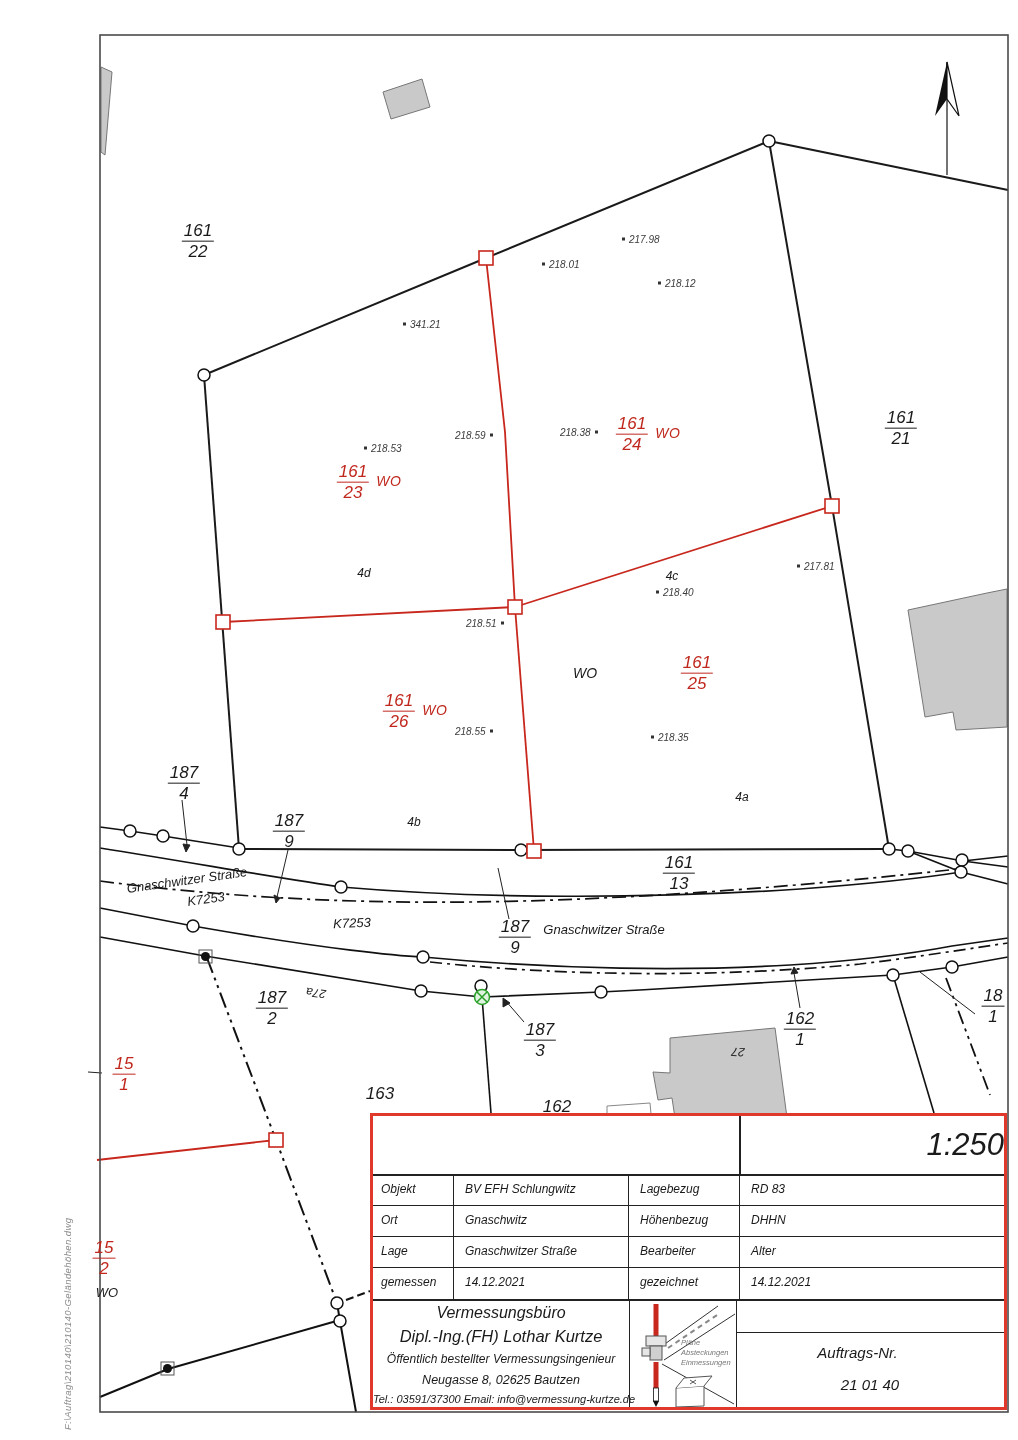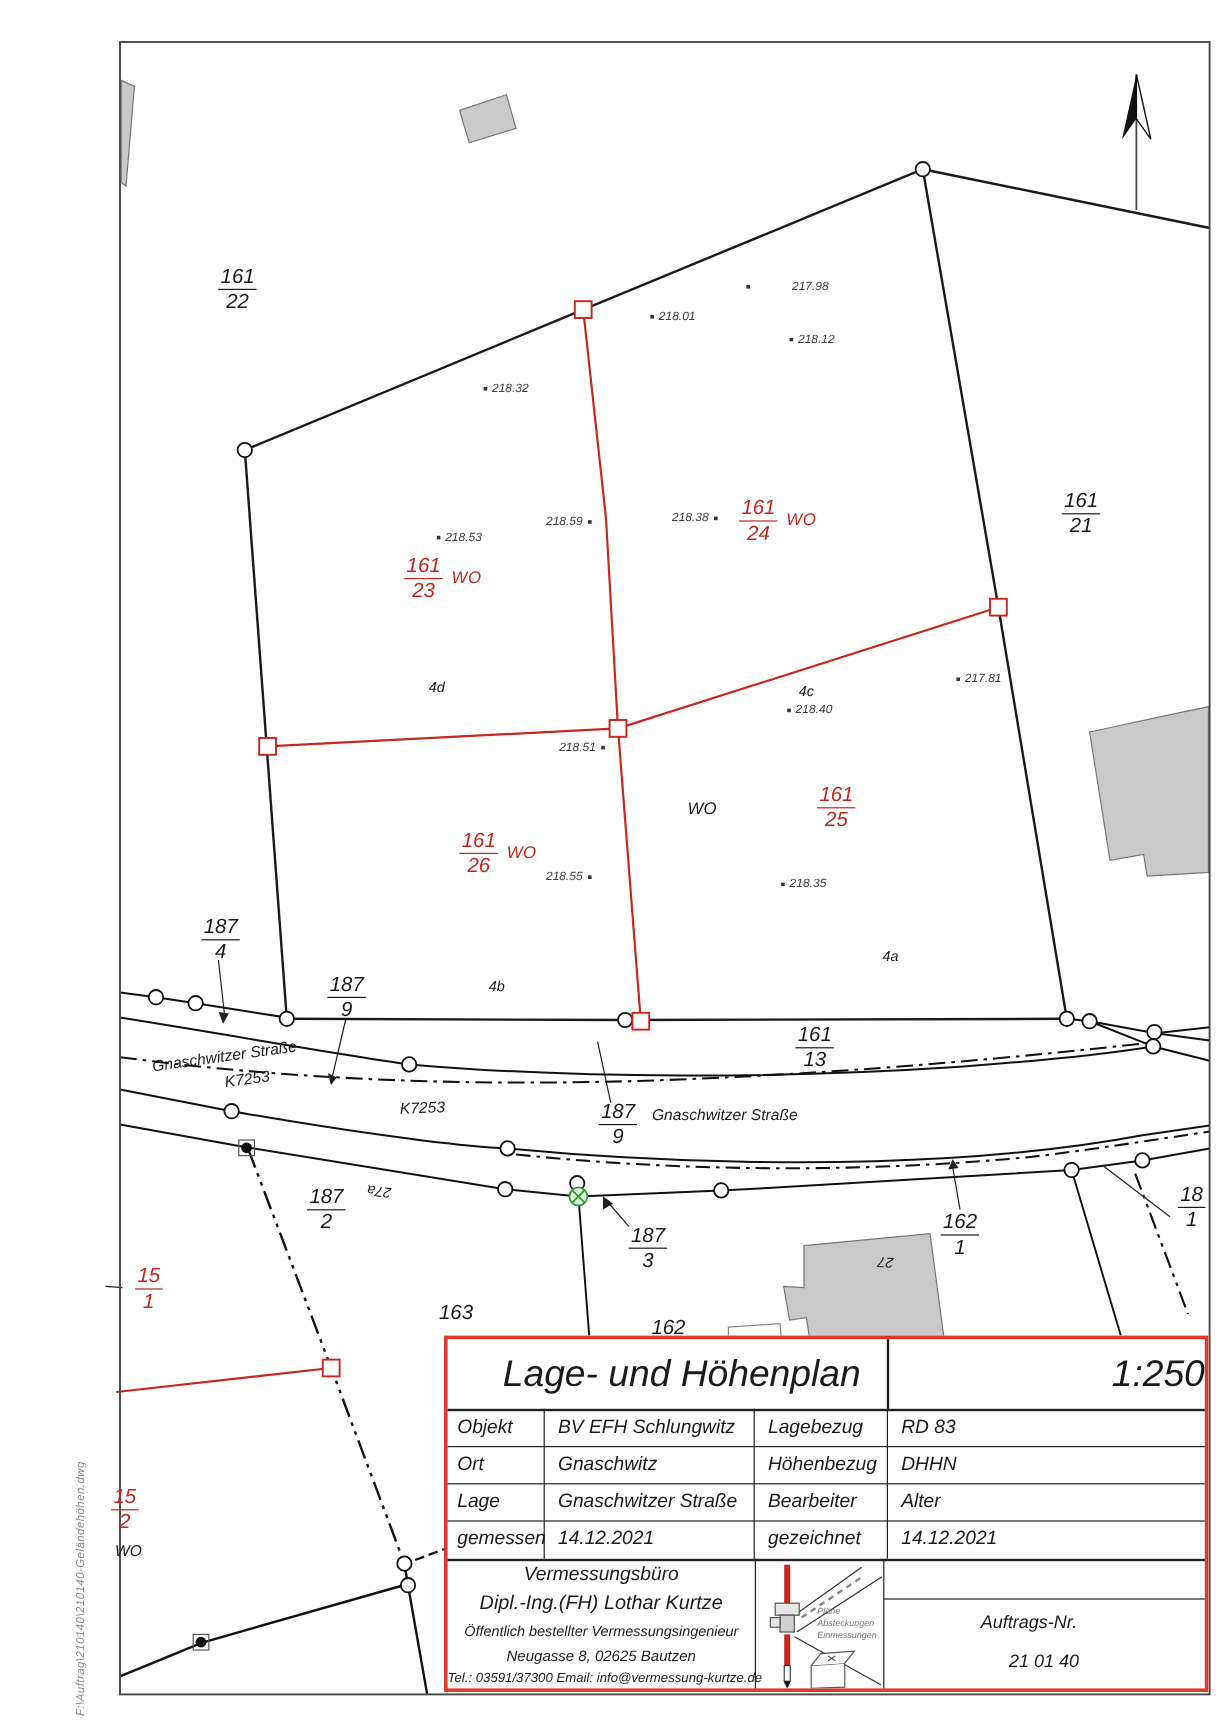--- a/index.html
+++ b/index.html
@@ -20,21 +20,21 @@
   .elev .dot{display:inline-block;width:3px;height:3px;background:#333;margin:0 4px;}
   #side-note{position:absolute;left:62px;top:1130px;height:300px;z-index:4;
      writing-mode:vertical-rl;transform:rotate(180deg);font-size:9.5px;color:#8a8a8a;letter-spacing:.4px;}
   
   #titleblock{position:absolute;left:370px;top:1113px;width:637px;height:297px;z-index:10;
       background:#fff;border:3px solid #e0392c;box-sizing:border-box;}
   .tb-line{position:absolute;background:#222;}
   .tb-cell{position:absolute;box-sizing:border-box;white-space:nowrap;}
   .tb-title{font-size:31px;line-height:58px;padding-left:46px;}
   .tb-scale{font-size:31px;line-height:58px;text-align:right;}
-  .tb-row{font-size:16px;line-height:31px;}
+  .tb-row{font-size:12px;line-height:31px;}
   .office{text-align:center;}
   .blatt{font-size:15px;line-height:33px;padding-left:14px;}
   .auftrag{font-size:15px;text-align:center;}
   .caption{position:absolute;font-size:7.5px;line-height:10px;color:#777;}
 </style>
 </head>
 <body>
 
 <div id="stage">
 
@@ -226,35 +226,35 @@
       <div class="plain red" style="left: 585px; top: 673px; font-size: 14px; transform: translate(-50%, -50%);">WO</div>
       <div class="plain red" style="left: 107px; top: 1292px; font-size: 13px; transform: translate(-50%, -50%);">WO</div>
       <div class="plain" style="left: 380px; top: 1094px; font-size: 17px; transform: translate(-50%, -50%);">163</div>
       <div class="plain" style="left: 557px; top: 1107px; font-size: 17px; transform: translate(-50%, -50%);">162</div>
       <div class="plain" style="left: 316px; top: 993px; font-size: 12px; transform: translate(-50%, -50%) rotate(187deg);">27a</div>
       <div class="plain" style="left: 738px; top: 1052px; font-size: 12px; transform: translate(-50%, -50%) rotate(183deg);">27</div>
       <div class="plain" style="left: 187px; top: 880px; font-size: 13px; transform: translate(-50%, -50%) rotate(-8deg);">Gnaschwitzer Straße</div>
       <div class="plain" style="left: 206px; top: 899px; font-size: 13px; transform: translate(-50%, -50%) rotate(-8deg);">K7253</div>
       <div class="plain" style="left: 352px; top: 923px; font-size: 13px; transform: translate(-50%, -50%) rotate(-2deg);">K7253</div>
       <div class="plain" style="left: 604px; top: 929px; font-size: 13px; transform: translate(-50%, -50%);">Gnaschwitzer Straße</div>
-      <div class="elev" style="left: 618px; top: 239px; gap: 31px;">
+      <div class="elev" style="left: 618px; top: 239px;">
         <span class="dot"></span>
         <span>217.98</span>
       </div>
       <div class="elev" style="left: 538px; top: 264px;">
         <span class="dot"></span>
         <span>218.01</span>
       </div>
       <div class="elev" style="left: 654px; top: 283px;">
         <span class="dot"></span>
         <span>218.12</span>
       </div>
       <div class="elev" style="left: 399px; top: 324px;">
         <span class="dot"></span>
-        <span>218.32</span>
+        <span>341.21</span>
       </div>
       <div class="elev" style="left: 360px; top: 448px;">
         <span class="dot"></span>
         <span>218.53</span>
       </div>
       <div class="elev" style="left: 455px; top: 435px;">
         <span>218.59</span>
         <span class="dot"></span>
       </div>
       <div class="elev" style="left: 560px; top: 432px;">
@@ -293,21 +293,20 @@
     <div class="tb-line" style="left:0;top:120px;width:631px;height:1px"></div>
     <div class="tb-line" style="left:0;top:151px;width:631px;height:1px"></div>
     <div class="tb-line" style="left:0;top:183px;width:631px;height:1.5px"></div>
     <div class="tb-line" style="left:80px;top:58px;width:1px;height:125px"></div>
     <div class="tb-line" style="left:255px;top:58px;width:1px;height:125px"></div>
     <div class="tb-line" style="left:366px;top:58px;width:1px;height:125px"></div>
     <div class="tb-line" style="left:256px;top:183px;width:1px;height:108px"></div>
     <div class="tb-line" style="left:363px;top:183px;width:1px;height:108px"></div>
     <div class="tb-line" style="left:363px;top:216px;width:268px;height:1px"></div>
 
-    <div class="tb-cell tb-title" style="left:0;top:0;width:366px;height:58px">Lage- und Höhenplan</div>
     <div class="tb-cell tb-scale" style="left:366px;top:0;width:265px;height:58px">1:250</div>
 
     <div class="tb-cell tb-row" style="left:8px;top:58px">Objekt</div>
     <div class="tb-cell tb-row" style="left:92px;top:58px">BV EFH Schlungwitz</div>
     <div class="tb-cell tb-row" style="left:267px;top:58px">Lagebezug</div>
     <div class="tb-cell tb-row" style="left:378px;top:58px">RD 83</div>
 
     <div class="tb-cell tb-row" style="left:8px;top:89px">Ort</div>
     <div class="tb-cell tb-row" style="left:92px;top:89px">Gnaschwitz</div>
     <div class="tb-cell tb-row" style="left:267px;top:89px">Höhenbezug</div>

